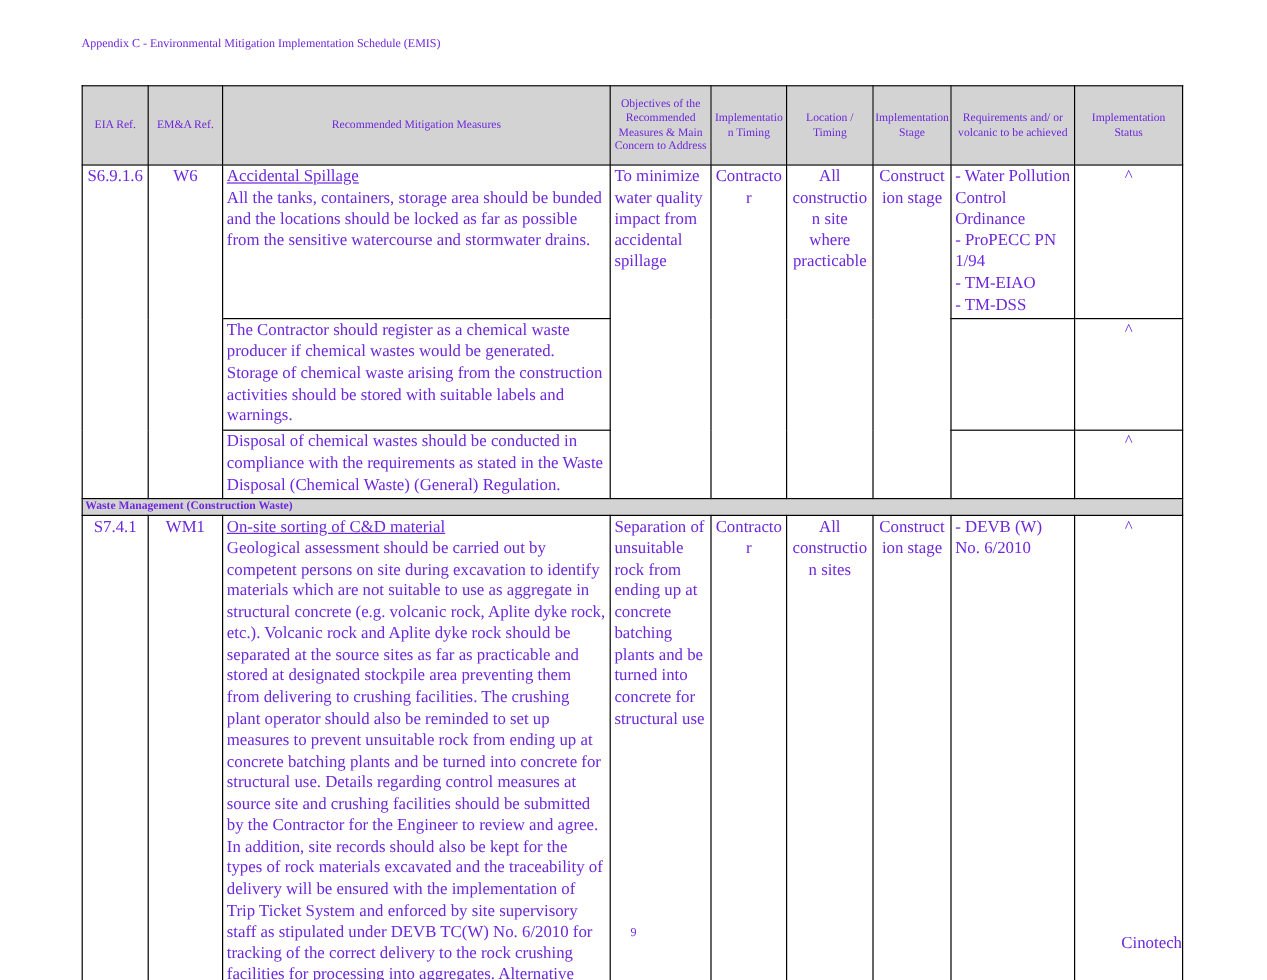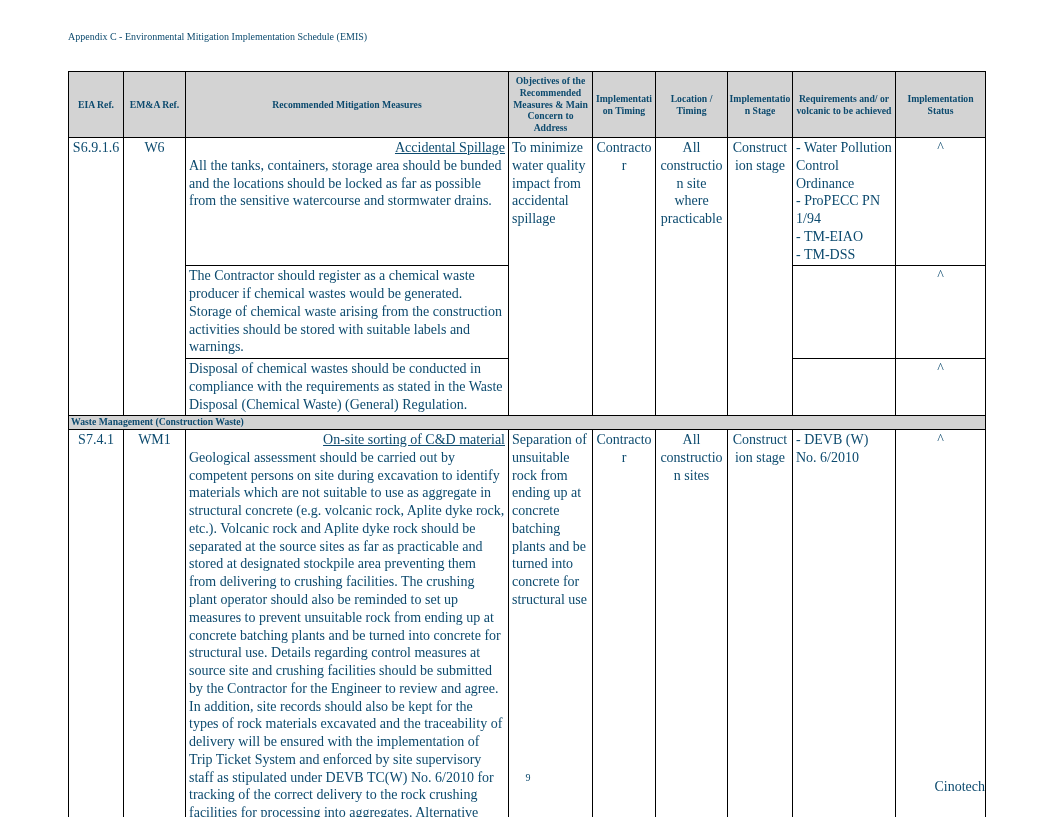--- a/index.html
+++ b/index.html
@@ -2,21 +2,21 @@
 <html><head>
 <meta charset="utf-8">
 <style>
   html, body { margin: 0; padding: 0; background: #ffffff; }
   .page {
     position: relative;
     width: 1056px;
     height: 817px;
     background: #ffffff;
     font-family: "Liberation Serif", serif;
-    color: #0c4a6e;
+    color: #6d28d9;
     overflow: hidden;
   }
   .doc-title {
     position: absolute;
     left: 68px;
     top: 31px;
     font-size: 10px;
   }
   table.emis {
     position: absolute;
@@ -31,29 +31,29 @@
     border: 1px solid #000;
     font-size: 14px;
     line-height: 1.27;
     vertical-align: top;
     padding: 1px 3px 2px 3px;
     overflow: hidden;
     overflow-wrap: break-word;
   }
   .emis thead th {
     background: #d3d3d3;
-    font-weight: bold;
+    font-weight: normal;
     vertical-align: middle;
     font-size: 9.7px;
     line-height: 1.2;
     padding: 2px 1px;
     height: 61px;
   }
   .c { text-align: center; }
-  .u { text-decoration: underline; text-align: right; }
+  .u { text-decoration: underline; }
   .req { white-space: pre-line; padding: 1px 2px 2px 2px; margin-left: 19px; }
   .status-cell { text-align: center; }
   tr.r1a { height: 59px; }
   tr.r1b { height: 47px; }
   tr.r1c { height: 43px; }
   tr.section-row { height: 13px; margin-top: 28px; }
   tr.section-row td {
     background: #d3d3d3;
     font-weight: bold;
     font-size: 9.7px;

